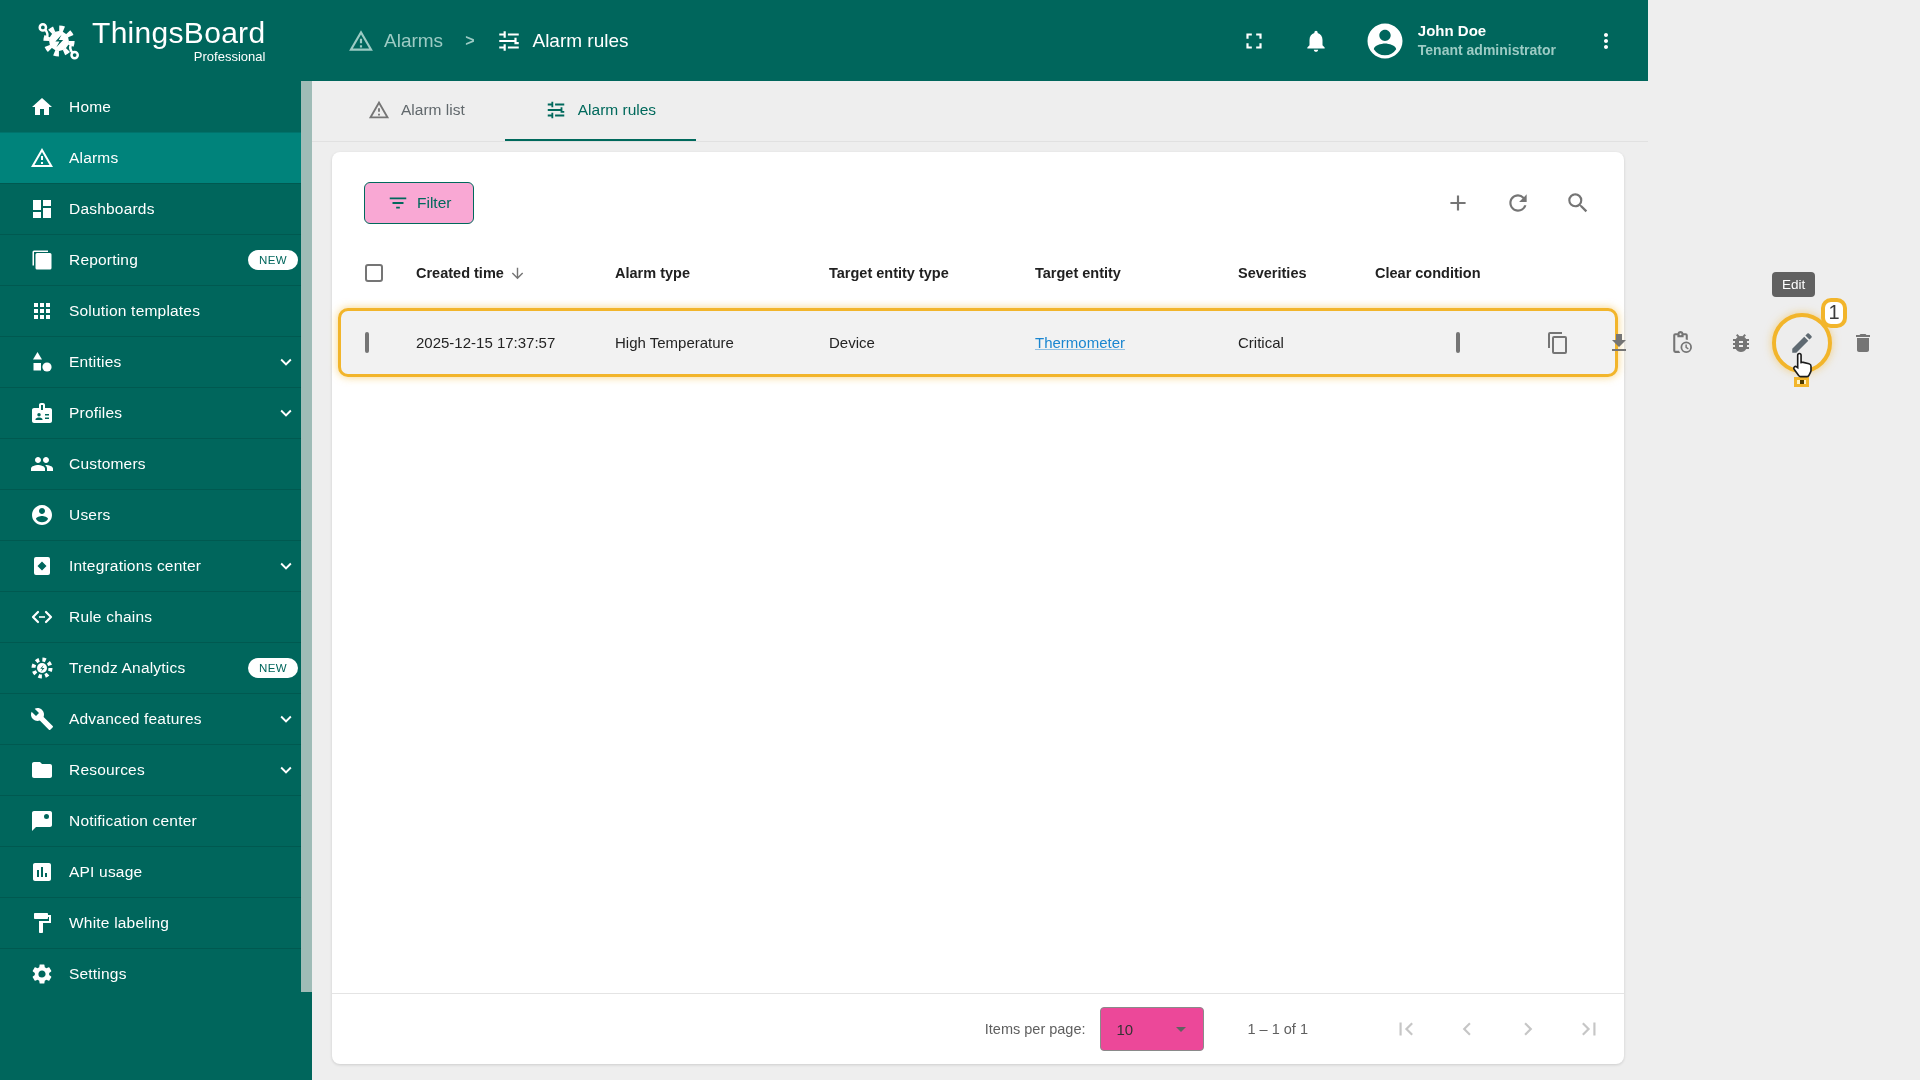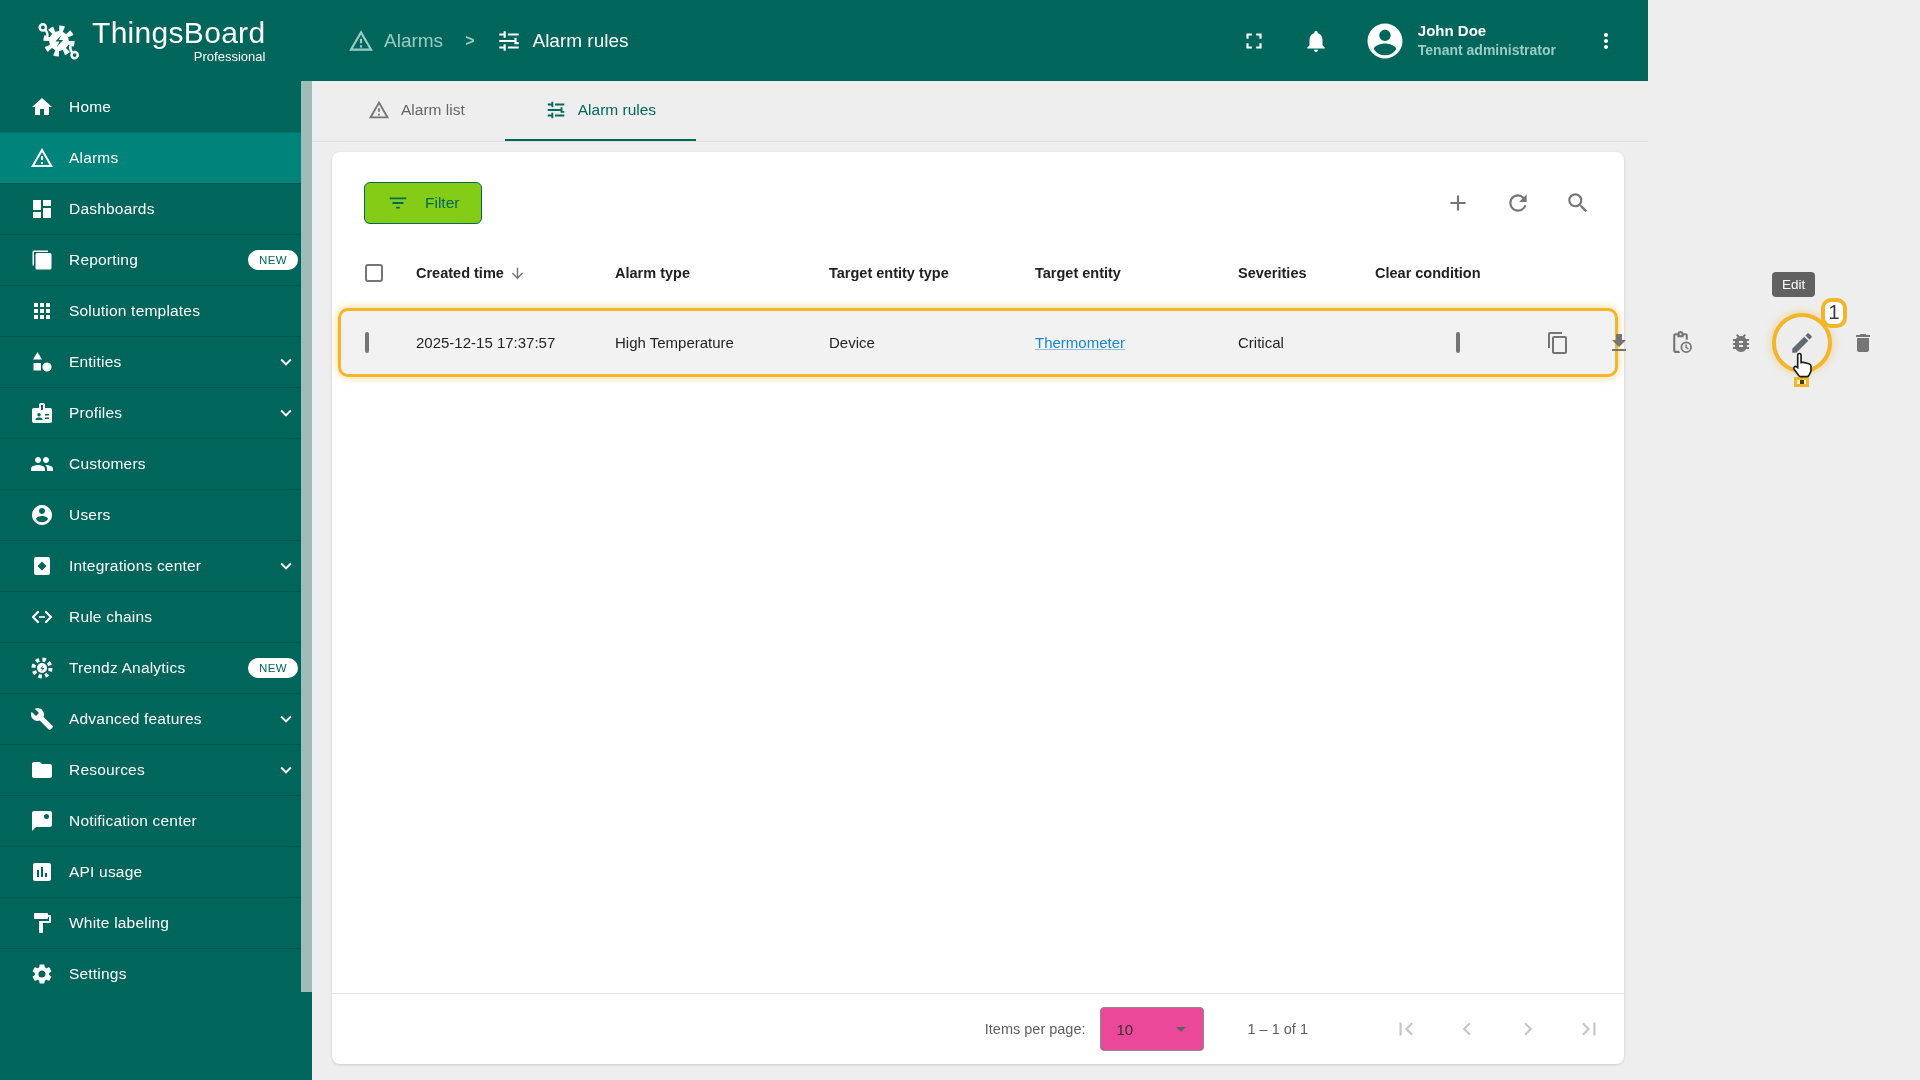--- a/index.html
+++ b/index.html
@@ -46,21 +46,21 @@
   .main { flex:1; display:flex; flex-direction:column; background:#eeeeee; min-width:0; }
   .tabbar { height:61px; flex:0 0 61px; display:flex; align-items:stretch; padding-left:16px; border-bottom:1px solid rgba(0,0,0,0.05); }
   .tab { display:flex; align-items:center; gap:11px; padding:0 40px; font-size:15.5px; font-weight:500; color:#61686c; cursor:pointer; border-bottom:2px solid transparent; }
   .tab.active { color:#00695c; border-bottom-color:#00695c; }
   .tab .ic { color:#757575; }
   .tab.active .ic { color:#00695c; }
 
   .card { flex:1; margin:10px 24px 16px 20px; background:#ffffff; border-radius:8px; box-shadow:0 1px 3px rgba(0,0,0,0.14); display:flex; flex-direction:column; position:relative; }
 
   .toolbar { display:flex; align-items:center; padding:30px 26px 0 32px; }
-  .filter-btn { display:flex; align-items:center; gap:16px; height:42px; padding:12px 22px; background:#84cc16; border:1px solid #00695c; border-radius:6px; color:#00695c; font-size:15.5px; font-weight:500; cursor:pointer; }
+  .filter-btn { display:flex; align-items:center; gap:8px; height:42px; padding:12px 22px; background:#f9a8d4; border:1px solid #00695c; border-radius:6px; color:#00695c; font-size:15.5px; font-weight:500; cursor:pointer; }
   .toolbar-spacer { flex:1; }
   .icon-btn { width:40px; height:40px; display:flex; align-items:center; justify-content:center; color:#757575; cursor:pointer; margin-left:20px; background:none; border:none; }
 
   .grid-cols { display:grid; grid-template-columns:51px 199px 214px 206px 203px 137px 165px 1fr; align-items:center; }
   .thead { margin-top:14px; height:70px; padding:0 20px 0 33px; color:#212121; font-size:14.5px; font-weight:700; }
   .th { display:flex; align-items:center; gap:5px; }
   .sort-ic { color:#757575; }
 
   .cb { width:18px; height:18px; border:2px solid #757575; border-radius:3px; background:transparent; cursor:pointer; }
 

